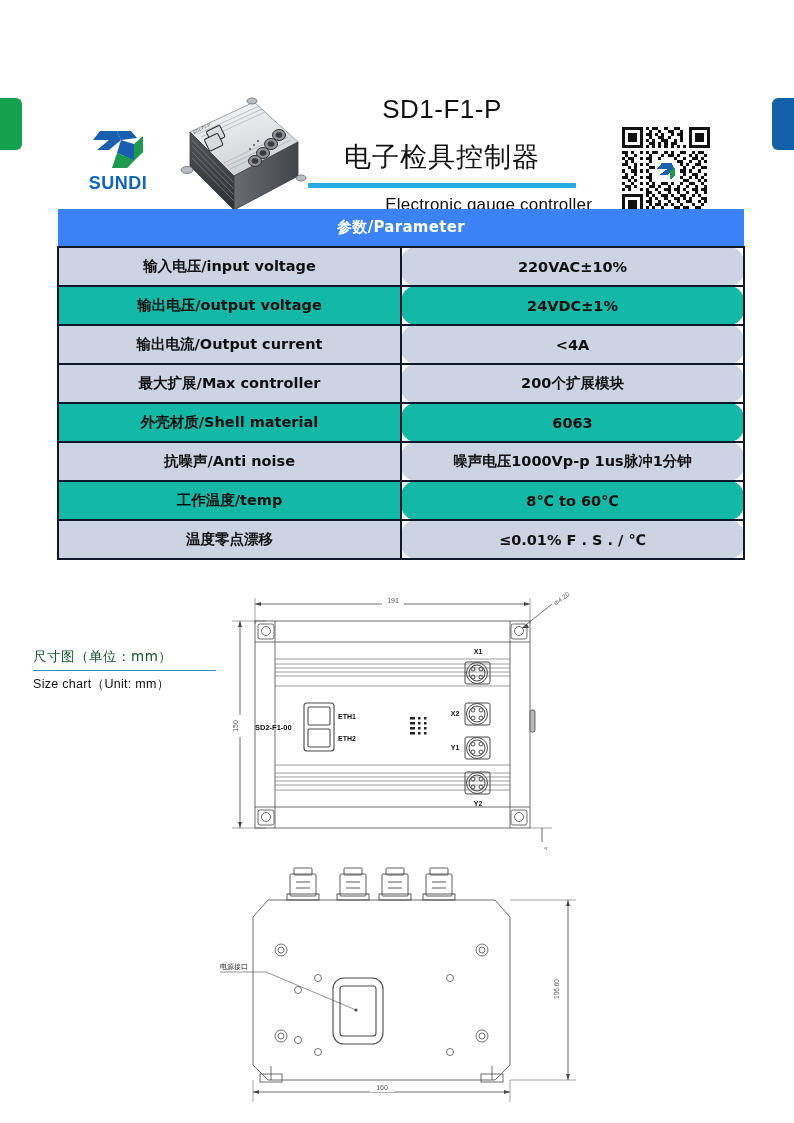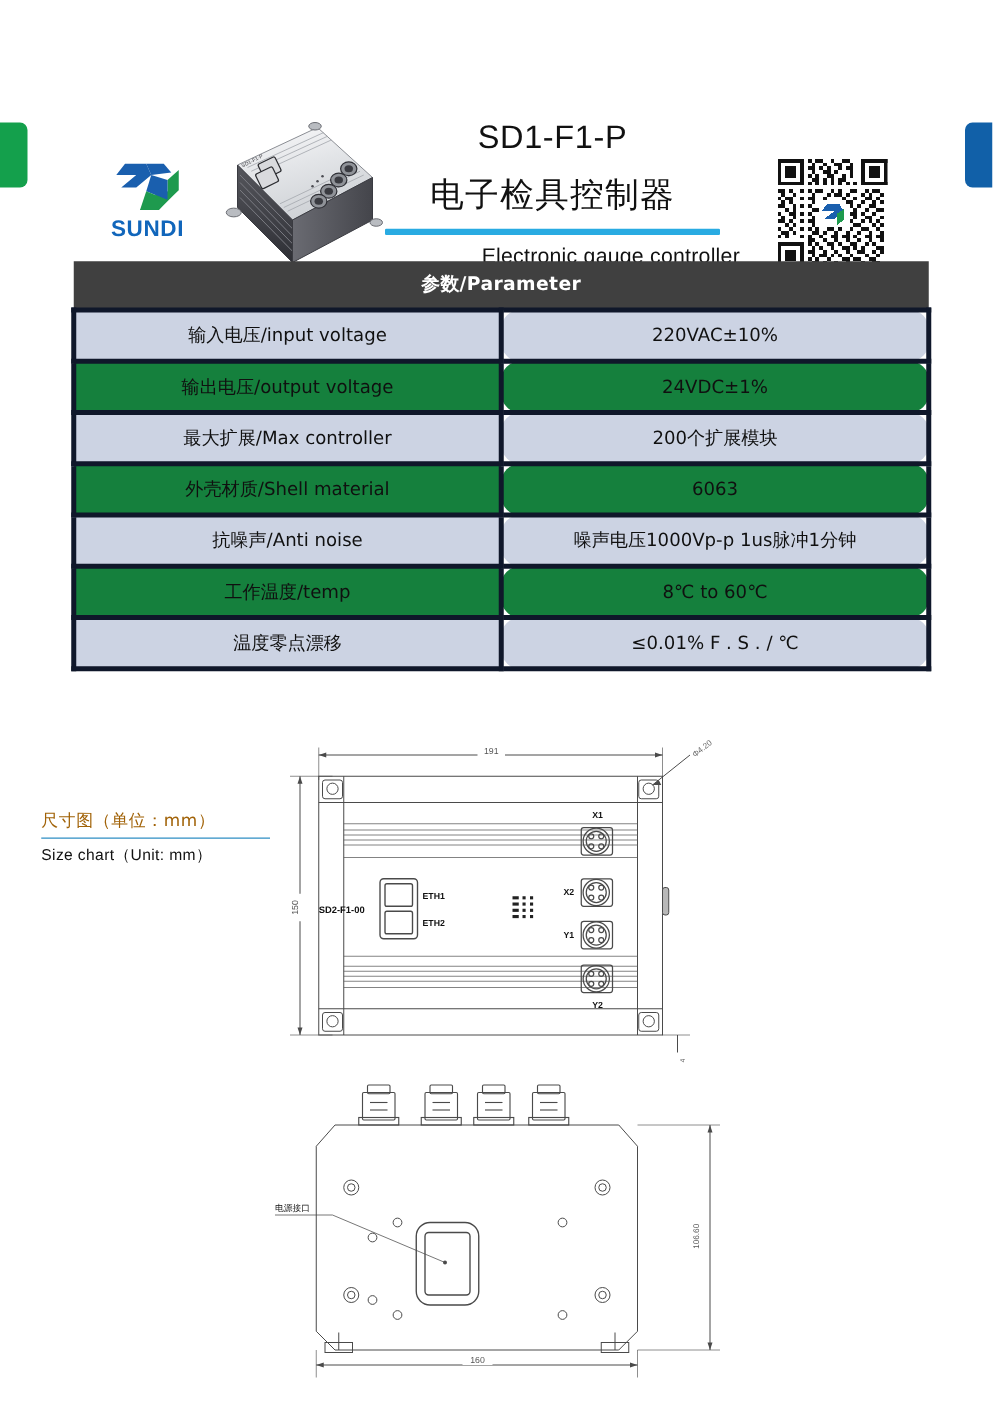--- a/index.html
+++ b/index.html
@@ -37,36 +37,36 @@
   .title-rule{width:268px;height:5px;background:#29abe2;margin:9px auto 7px auto;border-radius:1px;}
   .title-en{font-size:17px;color:#111;letter-spacing:.2px;text-align:right;}
 
   .qr-wrap{position:absolute;left:622px;top:87px;width:88px;height:88px;}
   .qr-wrap svg{display:block;}
 
   
   .param-table{position:absolute;left:57px;top:209px;width:688px;
                border-collapse:collapse;table-layout:fixed;}
   .param-table th{
-    background:#404040;color:#ffffff;font-size:15px;font-weight:bold;
+    background:#3b82f6;color:#ffffff;font-size:15px;font-weight:bold;
     padding:9px 0;text-align:center;letter-spacing:.3px;
     font-family:"DejaVu Sans",sans-serif;
   }
   .param-table td{
     font-size:14.5px;text-align:center;padding:9px 4px;color:#101010;
-    border:4px solid #0f172a;font-family:"DejaVu Sans",sans-serif;
+    border:2px solid #0f172a;font-family:"DejaVu Sans",sans-serif;font-weight:bold;
   }
   .param-table tr.odd td{background:#ccd3e3;}
-  .param-table tr.even td{background:#15803d;}
+  .param-table tr.even td{background:#14b8a6;}
   .col-label{width:48.5%;}
   .col-value{width:51.5%;border-radius:15px;}
 
   
   .size-caption{position:absolute;left:33px;top:648px;width:200px;}
-  .size-caption .cn{font-size:13.5px;color:#a16207;letter-spacing:.5px;
+  .size-caption .cn{font-size:13.5px;color:#14532d;letter-spacing:.5px;
                     font-family:"DejaVu Sans",sans-serif;padding-bottom:4px;}
   .size-caption .rule{height:1px;background:#2f8ec4;width:183px;margin-bottom:5px;}
   .size-caption .en{font-size:12.5px;color:#111;letter-spacing:.3px;}
 
   
   .drawings{position:absolute;left:200px;top:580px;width:420px;height:530px;}
   .drawings svg{display:block;}
 </style>
 </head>
 <body>
@@ -407,20 +407,24 @@
     <tbody>
       <tr class="odd">
         <td class="col-label">输入电压/input voltage</td>
         <td class="col-value">220VAC±10%</td>
       </tr>
       <tr class="even">
         <td class="col-label">输出电压/output voltage</td>
         <td class="col-value">24VDC±1%</td>
       </tr>
       <tr class="odd">
+        <td class="col-label">输出电流/Output current</td>
+        <td class="col-value">&lt;4A</td>
+      </tr>
+      <tr class="odd">
         <td class="col-label">最大扩展/Max controller</td>
         <td class="col-value">200个扩展模块</td>
       </tr>
       <tr class="even">
         <td class="col-label">外壳材质/Shell material</td>
         <td class="col-value">6063</td>
       </tr>
       <tr class="odd">
         <td class="col-label">抗噪声/Anti noise</td>
         <td class="col-value">噪声电压1000Vp-p  1us脉冲1分钟</td>

